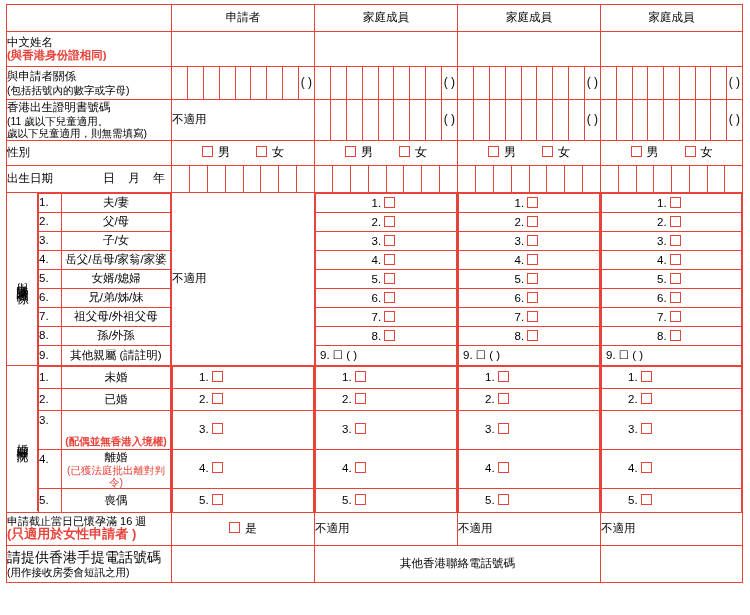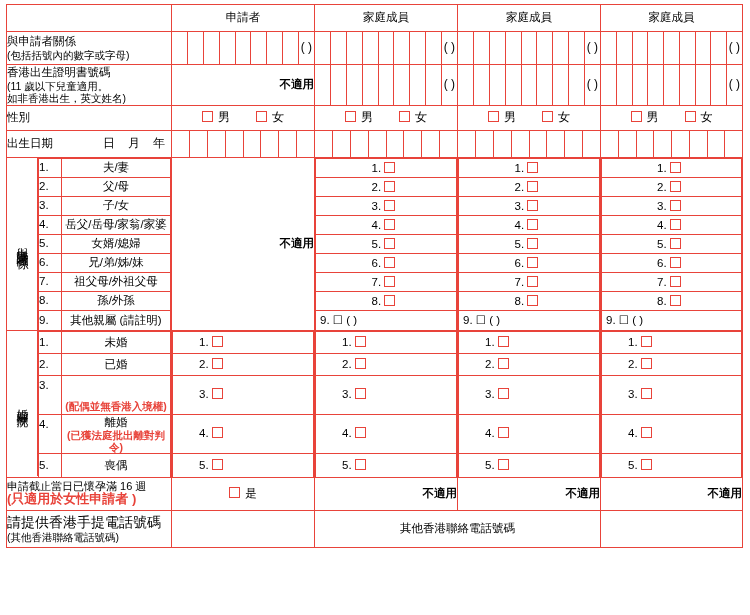--- a/index.html
+++ b/index.html
@@ -5,21 +5,21 @@
   html,body{margin:0;padding:0;background:#fff;}
   body{width:750px;height:615px;font-family:"Liberation Sans","DejaVu Sans",sans-serif;color:#000;}
   .sheet{position:relative;width:750px;height:615px;}
   table.form{border-collapse:collapse;width:736px;margin:4px 0 0 6px;table-layout:fixed;}
   table.form td{border:1px solid #e8433a;padding:0;vertical-align:middle;font-size:11.5px;line-height:1.15;}
   .center{text-align:center;}
   .hdr{height:26px;text-align:center;font-size:13px;}
   .lbl{padding:2px 3px;font-size:12px;}
   .lbl .red{color:#e8433a;font-weight:bold;}
   .sm{font-size:10.5px;}
-  .na{text-align:right;font-size:13px;font-weight:bold;}
+  .na{text-align:left;font-size:13px;}
   
   .comb{position:relative;height:100%;}
   .comb .ticks{position:absolute;left:0;top:0;right:0;bottom:0;display:flex;}
   .comb .ticks span{flex:1;border-right:1px solid #e8433a;}
   .comb .ticks span:last-child{border-right:none;}
   .combcell{position:relative;padding:0;height:30px;}
   .tail{position:absolute;right:2px;top:50%;transform:translateY(-50%);font-size:12px;}
   .chkrow{display:flex;align-items:center;justify-content:center;gap:26px;font-size:12px;}
   .box{display:inline-block;width:9px;height:9px;border:1px solid #e8433a;margin-right:5px;vertical-align:-1px;}
   .relwrap{display:flex;}
@@ -50,20 +50,30 @@
 
   <tbody>
         <tr>
     <td class="hdr"></td>
     <td class="hdr">申請者</td>
     <td class="hdr">家庭成員</td>
     <td class="hdr">家庭成員</td>
     <td class="hdr">家庭成員</td>
   </tr>
 
+  <tr>
+    <td class="lbl" style="height:34px">
+      <div>中文姓名</div>
+      <div class="red">(與香港身份證相同)</div>
+    </td>
+    <td></td>
+    <td></td>
+    <td></td>
+    <td></td>
+  </tr>
 
 
   <tr>
     <td class="lbl" style="height:32px">
       <div>與申請者關係</div>
       <div class="sm">(包括括號內的數字或字母)</div>
     </td>
     <td class="combcell">
       <div class="comb">
               <div class="ticks">
@@ -127,21 +137,21 @@
               </div>
             </div>
       <span class="tail">( )</span>
     </td>
   </tr>
 
   <tr>
     <td class="lbl" style="height:40px">
       <div>香港出生證明書號碼</div>
       <div class="sm">(11 歲以下兒童適用。</div>
-      <div class="sm">如非香港出生，英文姓名)</div>
+      <div class="sm">歲以下兒童適用，則無需填寫)</div>
     </td>
     <td class="na">不適用</td>
     <td class="combcell" style="height:40px">
       <div class="comb">
               <div class="ticks">
                 <span></span>
                 <span></span>
                 <span></span>
                 <span></span>
                 <span></span>
@@ -458,21 +468,21 @@
                       <td class="relname">已婚</td>
                     </tr>
             <tr style="height:39px">
                       <td class="relnum" style="vertical-align:top;padding-top:3px">3.</td>
                 <td class="relname" style="color:#e8433a;font-weight:bold;font-size:10.5px;vertical-align:bottom;padding-bottom:2px">(配偶並無香港入境權)</td>
                     </tr>
             <tr style="height:39px">
                       <td class="relnum" style="vertical-align:top;padding-top:3px">4.</td>
                 <td class="relname">
                   <div>離婚</div>
-                  <div style="color:#e8433a;font-weight:bold;font-size:10.5px">(已獲法庭批出離對判令)</div>
+                  <div style="color:#e8433a;font-weight:normal;font-size:10.5px">(已獲法庭批出離對判令)</div>
                 </td>
                     </tr>
             <tr style="height:23px">
                       <td class="relnum">5.</td>
                       <td class="relname">喪偶</td>
                     </tr>
           </tbody>
                 </table>
         </div>
       </div>
@@ -576,21 +586,21 @@
       <span class="box"></span><span>是</span>
     </td>
     <td class="na">不適用</td>
     <td class="na">不適用</td>
     <td class="na">不適用</td>
   </tr>
 
   <tr>
     <td class="lbl" style="height:36px">
       <div style="font-size:14px">請提供香港手提電話號碼</div>
-      <div class="sm">(其他香港聯絡電話號碼)</div>
+      <div class="sm">(用作接收房委會短訊之用)</div>
     </td>
     <td></td>
     <td colspan="2" class="center">其他香港聯絡電話號碼</td>
     <td></td>
   </tr>
 
 </tbody>
     </table>
 </div>
 

